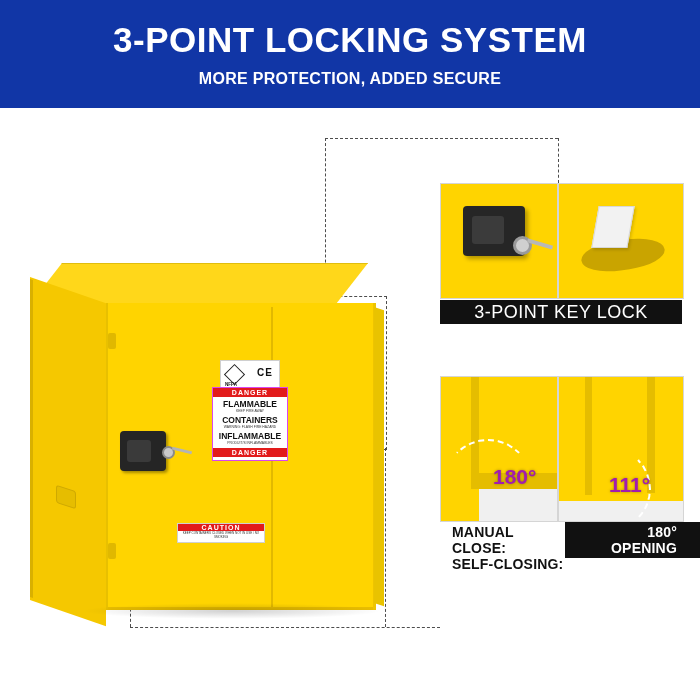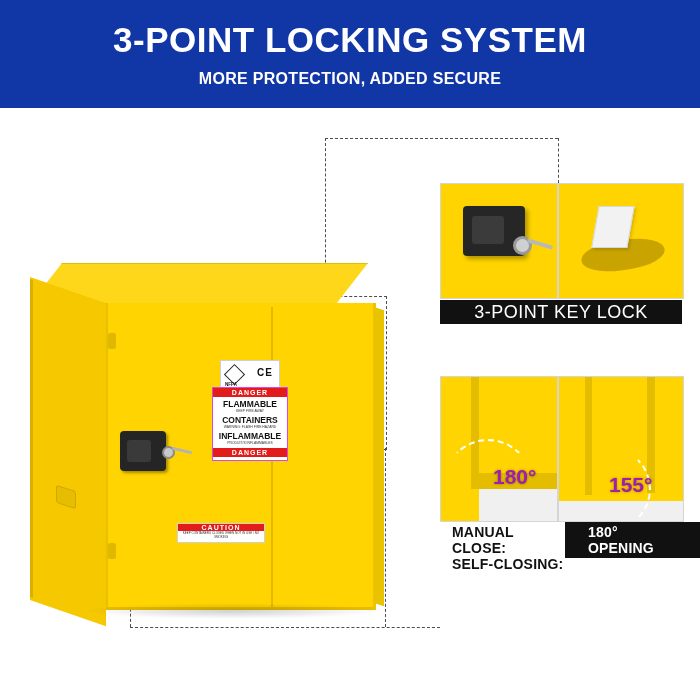--- a/index.html
+++ b/index.html
@@ -412,20 +412,21 @@
     font-size: 14px;
     font-weight: bold;
     letter-spacing: 0.2px;
   }
   .cap-label { color: #111111; }
   .cap-hl {
     background: #111111;
     color: #ffffff;
     padding: 2px 23px;
     margin-left: 6px;
+    text-align: right;
   }
 </style>
 </head>
 <body>
 
 <div id="root">
 
   <div class="header">
     <div class="header-title">3-POINT LOCKING SYSTEM</div>
     <div class="header-sub">MORE PROTECTION, ADDED SECURE</div>
@@ -507,21 +508,21 @@
       <div class="angle-txt" style="left:52px; top:88px;">180°</div>
     </div>
 
     <div class="inset inset-135">
       <div class="panel-y" style="left:0; top:0; width:26px; height:144px;"></div>
       <div class="panel-y-dark" style="left:26px; top:0; width:7px; height:118px;"></div>
       <div class="panel-y" style="left:58px; top:0; width:30px; height:120px;"></div>
       <div class="panel-y-dark" style="left:88px; top:0; width:8px; height:116px;"></div>
       <div class="wall" style="left:0; top:124px; width:124px; height:20px;"></div>
       <div class="arc" style="left:8px; top:70px; width:80px; height:80px; border-color:transparent #ffffff transparent transparent;"></div>
-      <div class="angle-txt" style="left:50px; top:96px;">155°</div>
+      <div class="angle-txt" style="left:50px; top:96px;">111°</div>
     </div>
 
     <div class="cap-row" style="left:452px; top:414px;">
       <span class="cap-label">MANUAL CLOSE:</span>
       <span class="cap-hl">180° OPENING</span>
     </div>
     <div class="cap-row" style="left:452px; top:448px;">
       <span class="cap-label">SELF-CLOSING:</span>
     </div>
 

